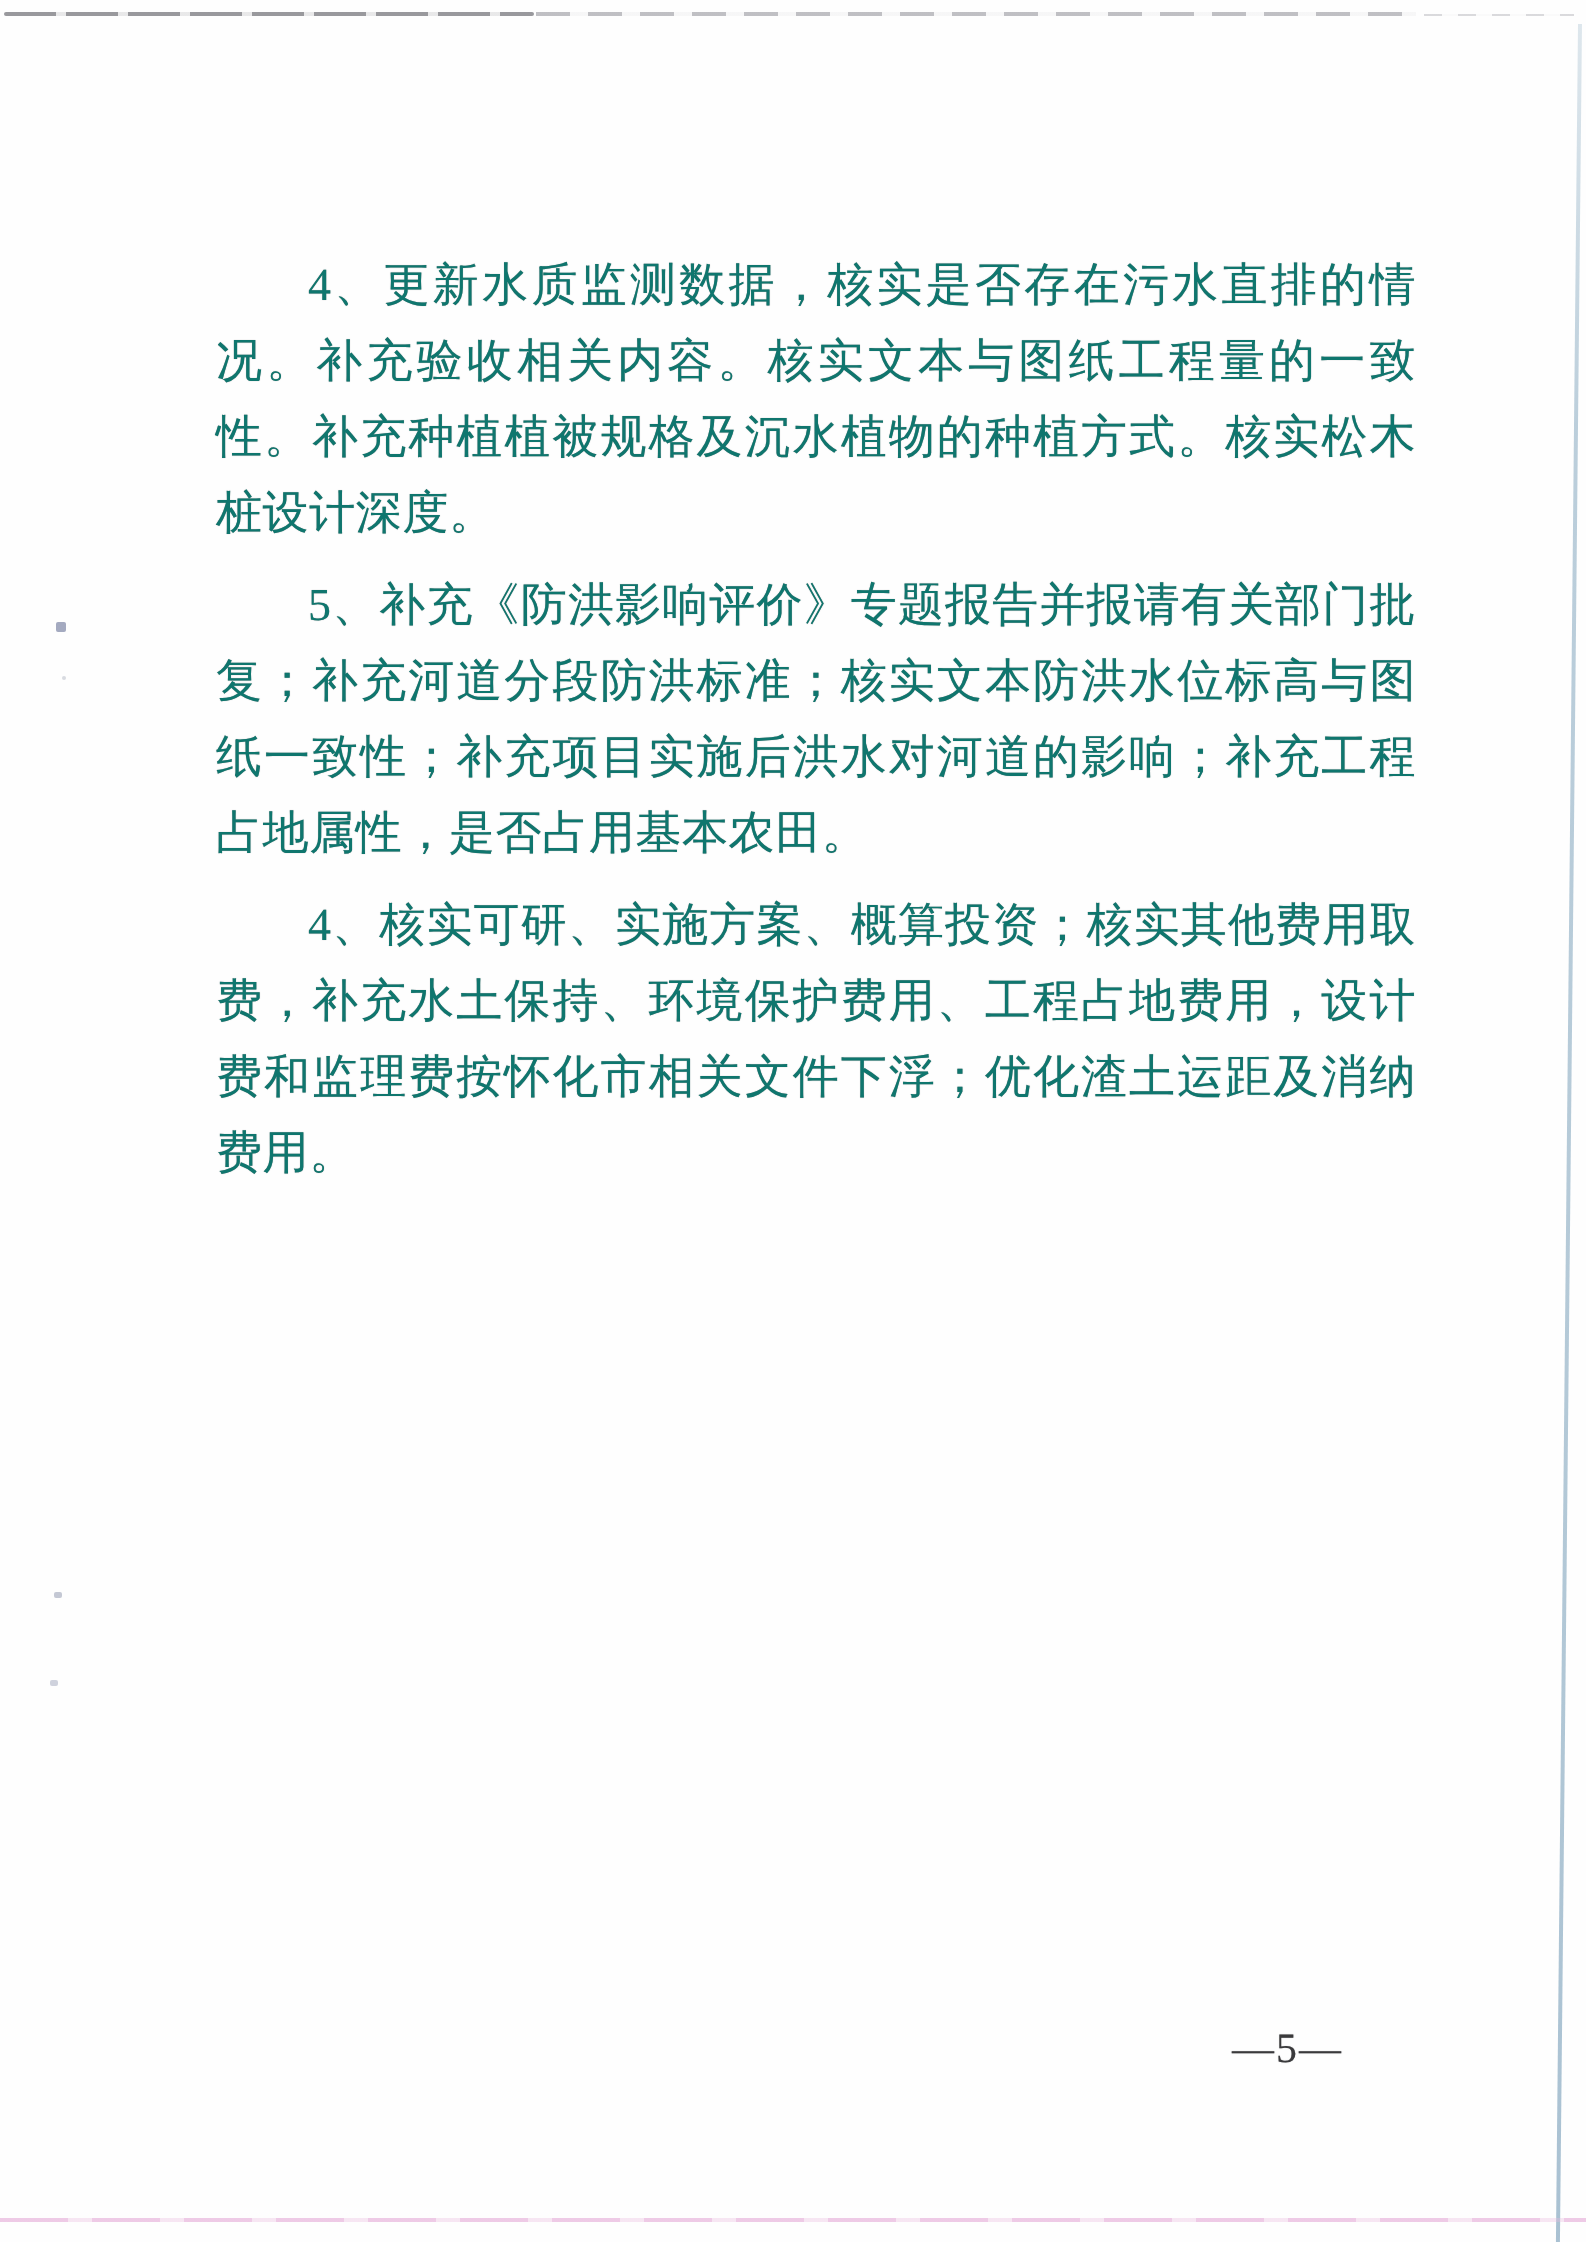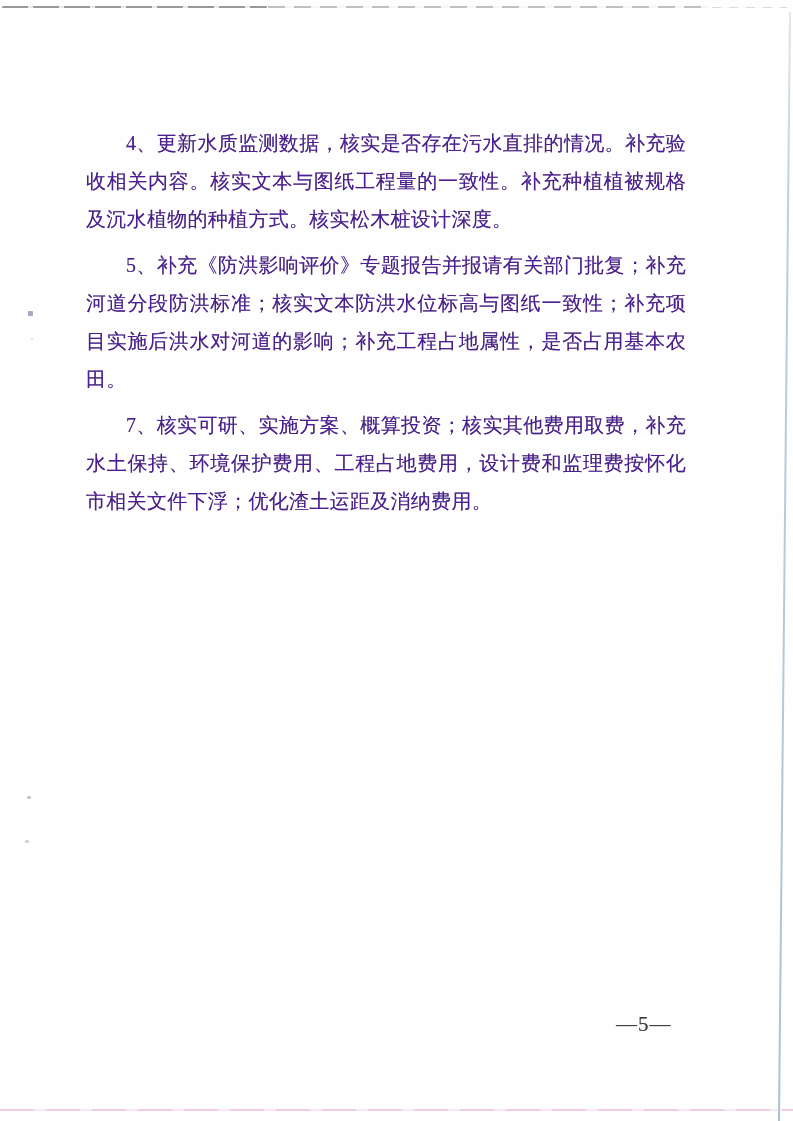--- a/index.html
+++ b/index.html
@@ -16,24 +16,24 @@
     width: 793px;
     height: 1121px;
     background: #fefefe;
     font-family: "Liberation Serif", "DejaVu Serif", serif;
   }
 
   
   .content {
     position: absolute;
     top: 124px;
-    left: 86px;
+    left: 108px;
     width: 600px;
-    color: #4c1d95;
-    font-size: 20px;
+    color: #0f766e;
+    font-size: 23px;
     line-height: 38px;
     text-align: justify;
     text-align-last: left;
     letter-spacing: 0.3px;
   }
   .content p {
     text-indent: 2em;
     margin: 0 0 8px 0;
     
     text-shadow: 0 0 0.4px rgba(46,46,46,0.55);
@@ -112,18 +112,18 @@
   <div class="scan-right"></div>
   <div class="scan-bottom-pink"></div>
   <div class="speck speck-1"></div>
   <div class="speck speck-2"></div>
   <div class="speck speck-3"></div>
   <div class="speck speck-4"></div>
 
   <div class="content">
     <p>4、更新水质监测数据，核实是否存在污水直排的情况。补充验收相关内容。核实文本与图纸工程量的一致性。补充种植植被规格及沉水植物的种植方式。核实松木桩设计深度。</p>
     <p>5、补充《防洪影响评价》专题报告并报请有关部门批复；补充河道分段防洪标准；核实文本防洪水位标高与图纸一致性；补充项目实施后洪水对河道的影响；补充工程占地属性，是否占用基本农田。</p>
-    <p>7、核实可研、实施方案、概算投资；核实其他费用取费，补充水土保持、环境保护费用、工程占地费用，设计费和监理费按怀化市相关文件下浮；优化渣土运距及消纳费用。</p>
+    <p>4、核实可研、实施方案、概算投资；核实其他费用取费，补充水土保持、环境保护费用、工程占地费用，设计费和监理费按怀化市相关文件下浮；优化渣土运距及消纳费用。</p>
   </div>
 
   <div class="pagenum">—5—</div>
 
 </div>
 
 </body></html>

